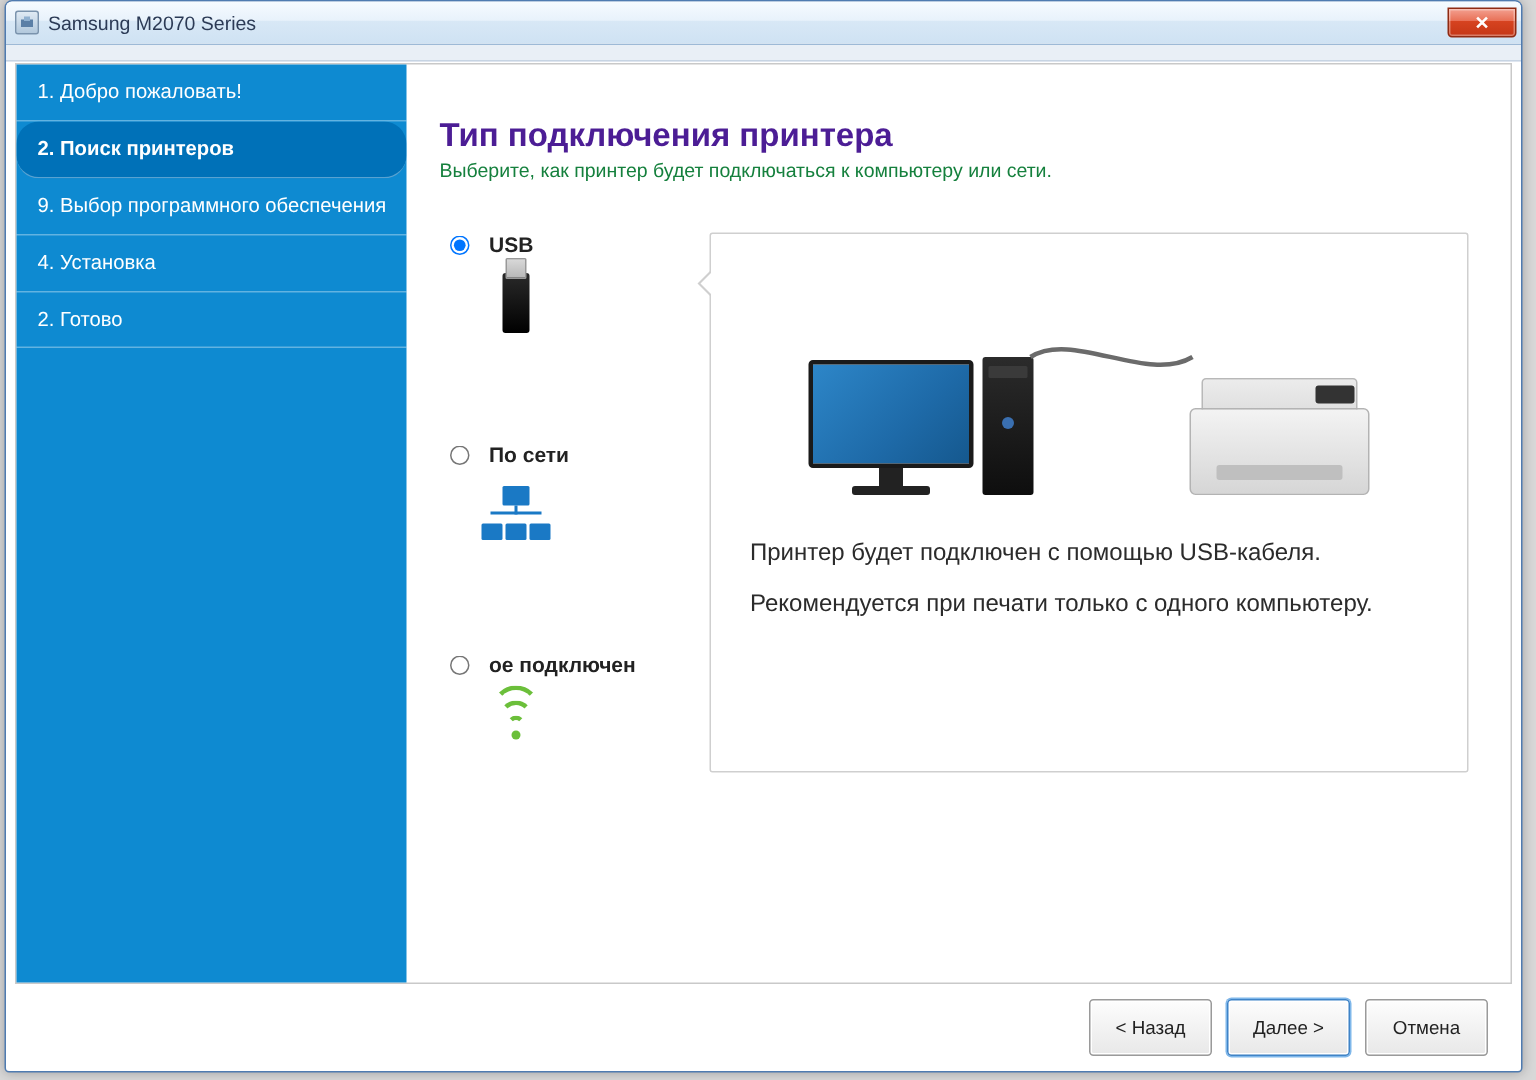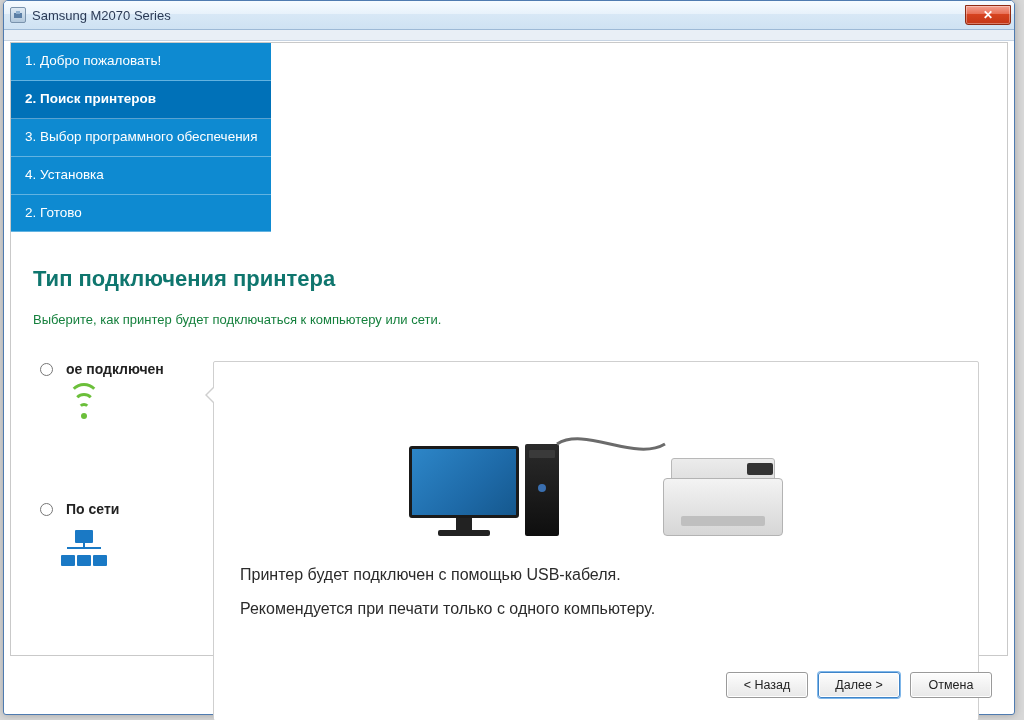--- a/index.html
+++ b/index.html
@@ -47,48 +47,48 @@
     color:#fff; display:flex;align-items:center;justify-content:center;
     font-size:12px;font-weight:bold;
     box-shadow: inset 0 0 0 1px rgba(255,255,255,0.35);
   }
   .chrome-gap { height: 11px; background:#e9eff6; border-bottom:1px solid #c7d4e3;}
   .content-area {
     position:absolute; left:6px; right:6px; top:41px; bottom:58px;
     border:1px solid #c9c9c9;
     background:#fff;
     display:flex;
-    flex-direction:column;
   }
   .sidebar {
     width: 260px;
     background: #0e8ad1;
     display:flex; flex-direction:column;
   }
   .sidebar .step {
     color: #fff;
     padding: 10px 12px 10px 14px;
     border-bottom: 1px solid rgba(255,255,255,0.35);
     font-size: 13.5px;
     line-height: 1.25;
   }
   .sidebar .step.active {
     background: #0071b8;
     font-weight: bold;
+    border-radius: 15px;
   }
   .main {
     flex:1;
     padding: 34px 28px 16px 22px;
     position:relative;
   }
   .main h1 {
-    margin:0 0 20px 0;
+    margin:0 0 3px 0;
     font-size: 22px;
     font-weight: bold;
-    color:#0f766e;
+    color:#4c1d95;
   }
   .main .subtitle {
     margin: 0 0 34px 0;
     color:#15803d;
     font-size: 13px;
   }
   .conn-area { display:flex; gap: 12px; }
   .options-col { width: 168px; padding-left: 2px;}
   .opt {
     margin-bottom: 70px;
@@ -140,21 +140,21 @@
   }
   .preview .txt { font-size:16px; color:#2b2b2b; margin: 10px 0 16px 6px;}
   .footer {
     position:absolute; left:6px; right:6px; bottom:6px; height:46px;
     display:flex; align-items:center; justify-content:flex-end;
     gap: 10px;
     padding-right: 16px;
   }
   .btn {
     min-width: 82px;
-    height: 26px;
+    height: 38px;
     padding: 0 12px;
     background: linear-gradient(to bottom,#fdfdfd,#e8e8e8);
     border:1px solid #9a9a9a;
     border-radius:3px;
     font-size:12.5px;
     color:#222;
     display:inline-flex;align-items:center;justify-content:center;
     box-shadow: inset 0 0 0 1px #fff;
   }
   .btn.primary {
@@ -236,65 +236,74 @@
     <div class="close-btn">
       <span>✕</span>
     </div>
   </div>
   <div class="chrome-gap"></div>
 
   <div class="content-area">
     <div class="sidebar">
       <div class="step">1. Добро пожаловать!</div>
       <div class="step active">2. Поиск принтеров</div>
-      <div class="step">3. Выбор программного обеспечения</div>
+      <div class="step">9. Выбор программного обеспечения</div>
       <div class="step">4. Установка</div>
       <div class="step">2. Готово</div>
     </div>
 
     <div class="main">
       <h1>Тип подключения принтера</h1>
       <p class="subtitle">Выберите, как принтер будет подключаться к компьютеру или сети.</p>
 
       <div class="conn-area">
         <div class="options-col">
 
-
           <div class="opt">
             <label class="row">
-              <input type="radio" name="conn" style="">
-              <span class="lbl">ое подключен</span>
+              <input type="radio" name="conn" checked="" style="">
+              <span class="lbl">USB</span>
             </label>
             <div class="icon-holder">
-              <div class="wifi-icon">
-                <div class="arc a3"></div>
-                  <div class="arc a2"></div>
-                  <div class="arc a1"></div>
-                  <div class="dot"></div>
-              </div>
+              <div class="usb-icon"></div>
             </div>
           </div>
 
           <div class="opt">
             <label class="row">
               <input type="radio" name="conn" style="">
               <span class="lbl">По сети</span>
             </label>
             <div class="icon-holder">
               <div class="net-icon">
                 <div class="n big"></div>
                   <div class="line"></div>
                   <div class="line2"></div>
                 <div class="n l"></div>
                   <div class="n m"></div>
                   <div class="n r"></div>
               </div>
             </div>
           </div>
 
+          <div class="opt">
+            <label class="row">
+              <input type="radio" name="conn" style="">
+              <span class="lbl">ое подключен</span>
+            </label>
+            <div class="icon-holder">
+              <div class="wifi-icon">
+                <div class="arc a3"></div>
+                  <div class="arc a2"></div>
+                  <div class="arc a1"></div>
+                  <div class="dot"></div>
+              </div>
+            </div>
+          </div>
+
         </div>
 
         <div class="preview">
           <div class="illus">
             <div class="monitor">
               <div class="screen"></div>
                 <div class="stand-neck"></div>
                 <div class="stand-base"></div>
             </div>
             <div class="tower"></div>

